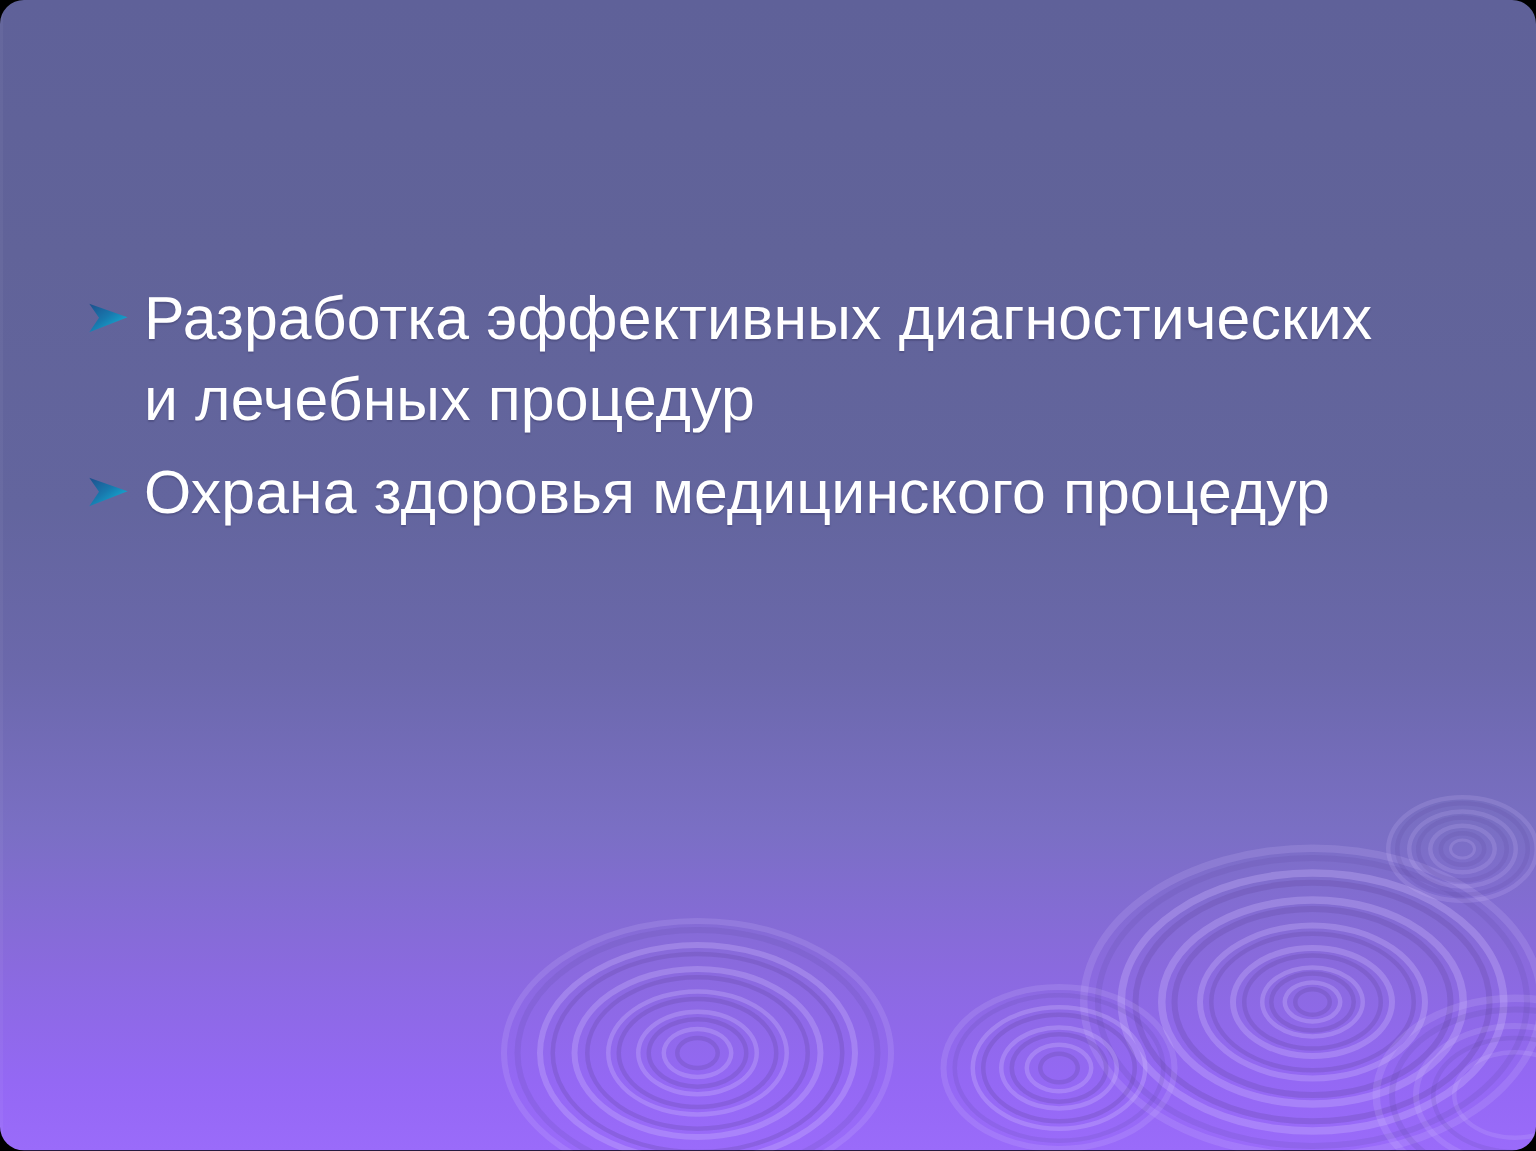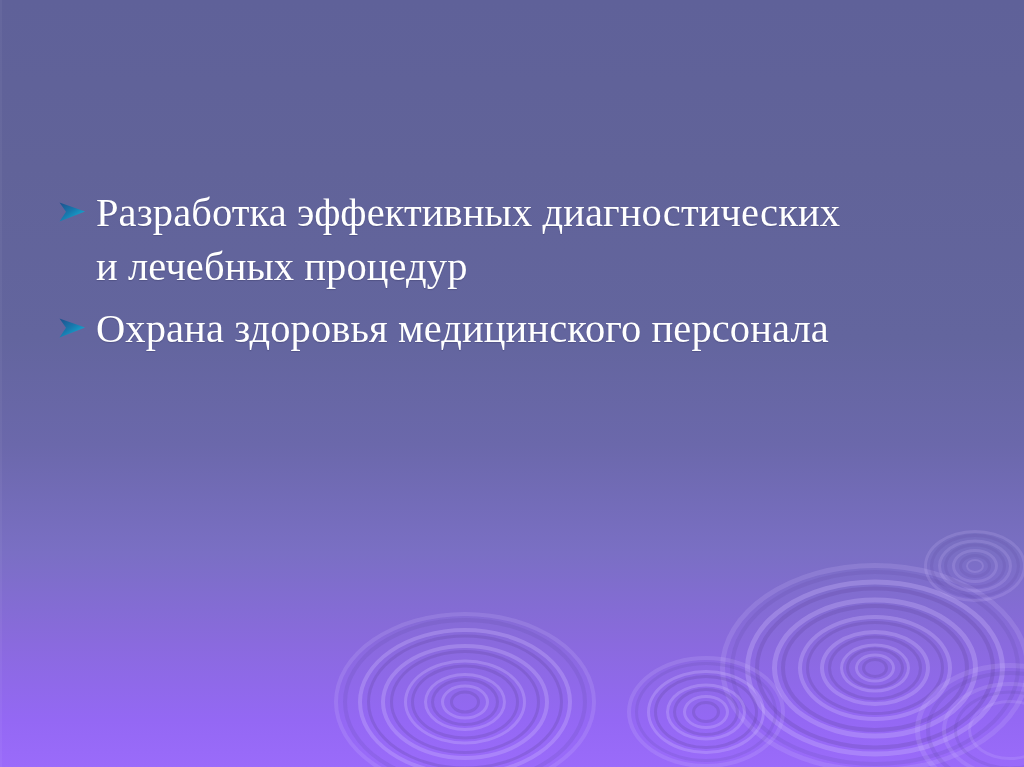--- a/index.html
+++ b/index.html
@@ -5,31 +5,32 @@
   html, body {
     margin: 0;
     padding: 0;
     background: #000;
   }
   #slide {
     position: relative;
     width: 1024px;
     height: 767px;
     overflow: hidden;
-    font-family: Liberation Serif, serif;
+    font-family: Liberation Sans, sans-serif;
     
     background: linear-gradient(to bottom,
         #5f6199 0%,
         #616399 22%,
         #63659e 44%,
         #6b68ab 58%,
         #7a6fc4 72%,
         #8a6ade 84%,
         #9468f4 94%,
         #9a6bfa 100%);
+    border-radius: 16px;
   }
 
   
   #slide::before {
     content: "";
     position: absolute;
     left: 0; top: 0;
     width: 2px; height: 100%;
     background: rgba(255,255,255,0.045);
     pointer-events: none;
@@ -196,18 +197,18 @@
           <defs>
             <linearGradient id="arrowGrad2" x1="0" y1="0" x2="1" y2="1">
               <stop offset="0%" stop-color="#1d4f8c"></stop>
               <stop offset="45%" stop-color="#1878ad"></stop>
               <stop offset="100%" stop-color="#14c2e2"></stop>
             </linearGradient>
           </defs>
           <path d="M1.5 2.5 L27 11.5 L1.5 21.5 L8 11.8 Z" fill="url(#arrowGrad2)"></path>
         </svg>
       </span>
-      <span class="bullet-text">Охрана здоровья медицинского персонала</span>
+      <span class="bullet-text">Охрана здоровья медицинского процедур</span>
     </div>
 
   </div>
 
 </div>
 
 </body></html>

